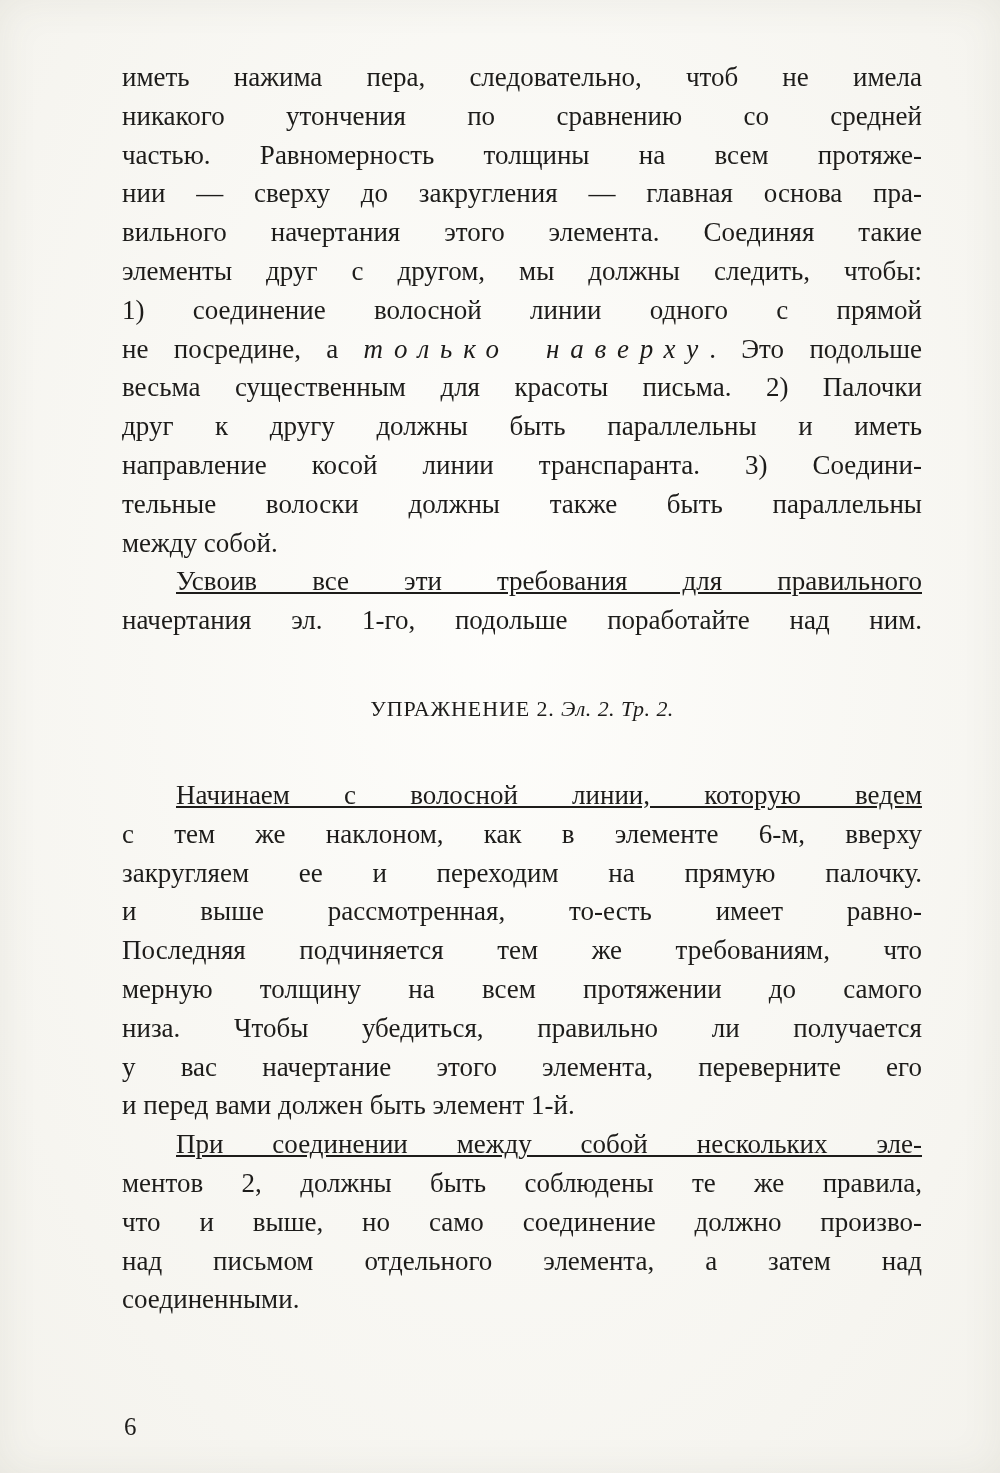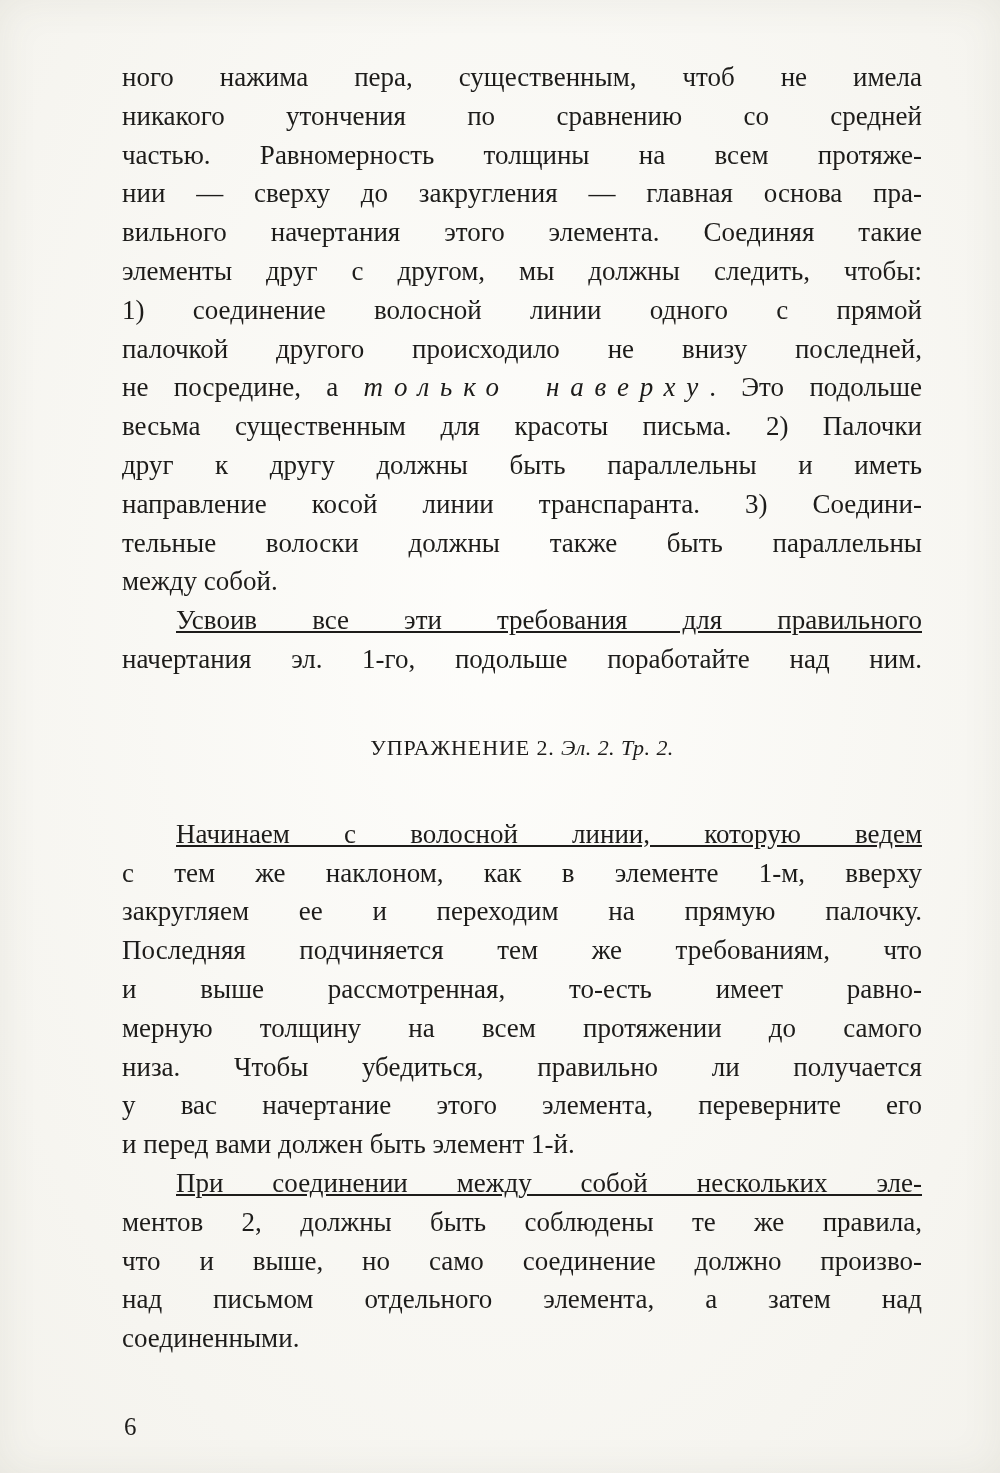--- a/index.html
+++ b/index.html
@@ -66,45 +66,44 @@
     font-size: 25px;
     line-height: 30px;
   }
 </style>
 </head>
 <body>
 
 <div class="page">
   <div class="content">
 
-    <p class="line">ного нажима пера, существенным, чтоб не имела</p>
+    <p class="line">иметь нажима пера, следовательно, чтоб не имела</p>
     <p class="line">никакого утончения по сравнению со средней</p>
     <p class="line">частью. Равномерность толщины на всем протяже-</p>
     <p class="line">нии — сверху до закругления — главная основа пра-</p>
     <p class="line">вильного начертания этого элемента. Соединяя такие</p>
     <p class="line">элементы друг с другом, мы должны следить, чтобы:</p>
     <p class="line">1) соединение волосной линии одного с прямой</p>
-    <p class="line">палочкой другого происходило не внизу последней,</p>
     <p class="line"><span>не посредине, а </span><span class="spaced">только наверху</span><span>. Это подольше</span></p>
     <p class="line">весьма существенным для красоты письма. 2) Палочки</p>
     <p class="line">друг к другу должны быть параллельны и иметь</p>
     <p class="line">направление косой линии транспаранта. 3) Соедини-</p>
     <p class="line">тельные волоски должны также быть параллельны</p>
     <p class="line last">между собой.</p>
 
     <p class="line indent">Усвоив все эти требования для правильного</p>
     <p class="line">начертания эл. 1-го, подольше поработайте над ним.</p>
 
     <h2 class="heading"><span>УПРАЖНЕНИЕ 2.</span> <span class="italic-part">Эл. 2. Тр. 2.</span></h2>
 
     <p class="line indent">Начинаем с волосной линии, которую ведем</p>
-    <p class="line">с тем же наклоном, как в элементе 1-м, вверху</p>
+    <p class="line">с тем же наклоном, как в элементе 6-м, вверху</p>
     <p class="line">закругляем ее и переходим на прямую палочку.</p>
+    <p class="line">и выше рассмотренная, то-есть имеет равно-</p>
     <p class="line">Последняя подчиняется тем же требованиям, что</p>
-    <p class="line">и выше рассмотренная, то-есть имеет равно-</p>
     <p class="line">мерную толщину на всем протяжении до самого</p>
     <p class="line">низа. Чтобы убедиться, правильно ли получается</p>
     <p class="line">у вас начертание этого элемента, переверните его</p>
     <p class="line last">и перед вами должен быть элемент 1-й.</p>
 
     <p class="line indent">При соединении между собой нескольких эле-</p>
     <p class="line">ментов 2, должны быть соблюдены те же правила,</p>
     <p class="line">что и выше, но само соединение должно произво-</p>
     <p class="line">над письмом отдельного элемента, а затем над</p>
     <p class="line last">соединенными.</p>

